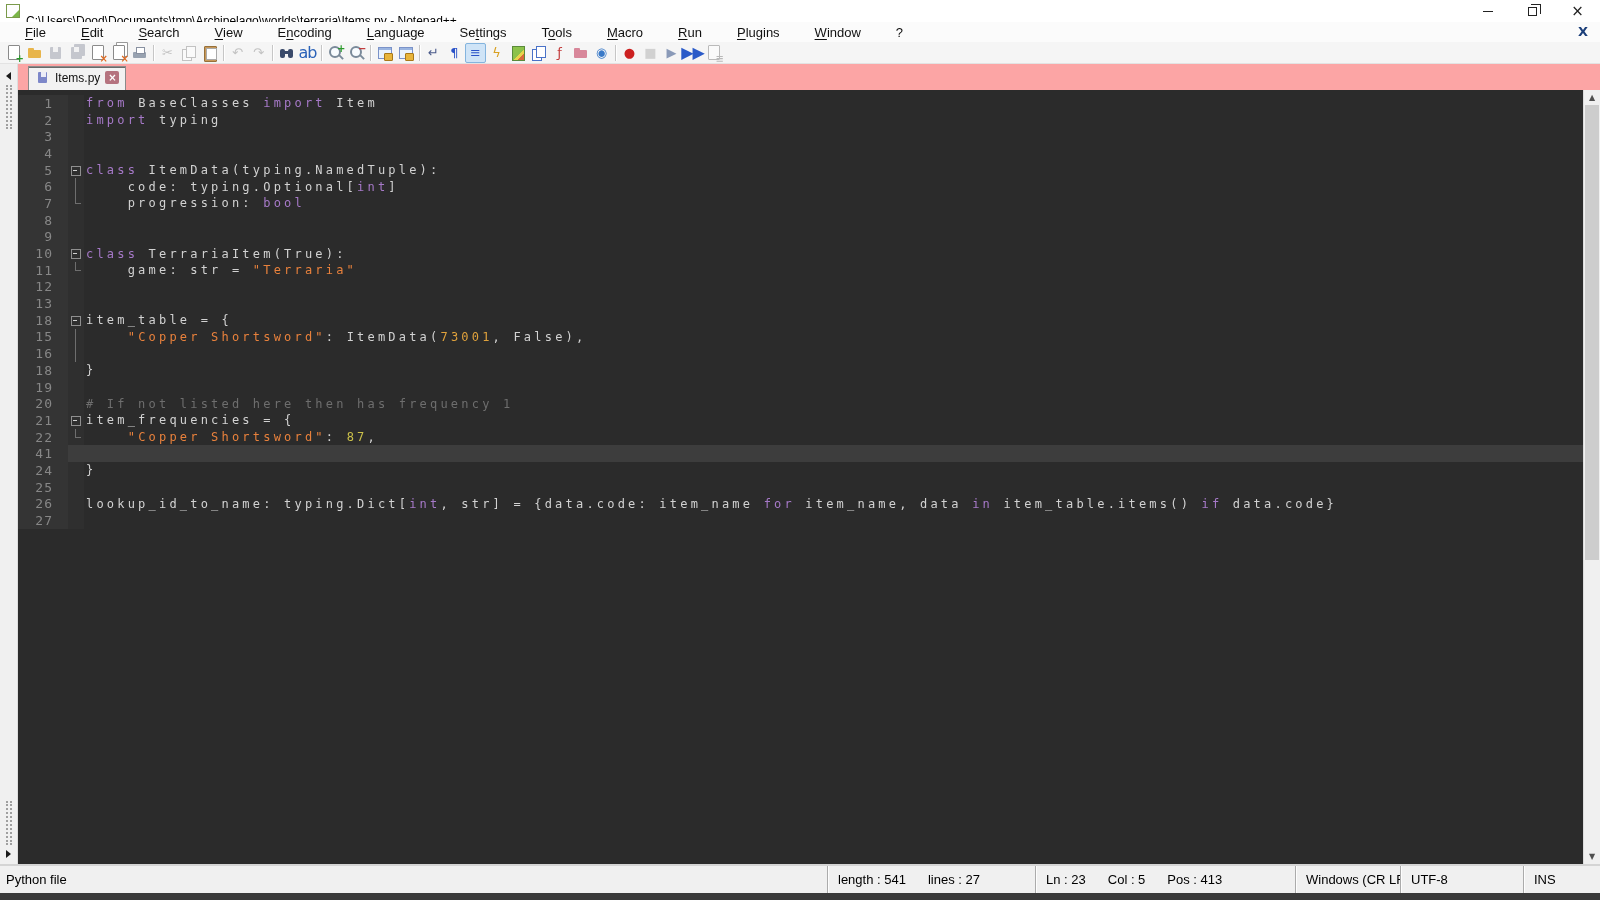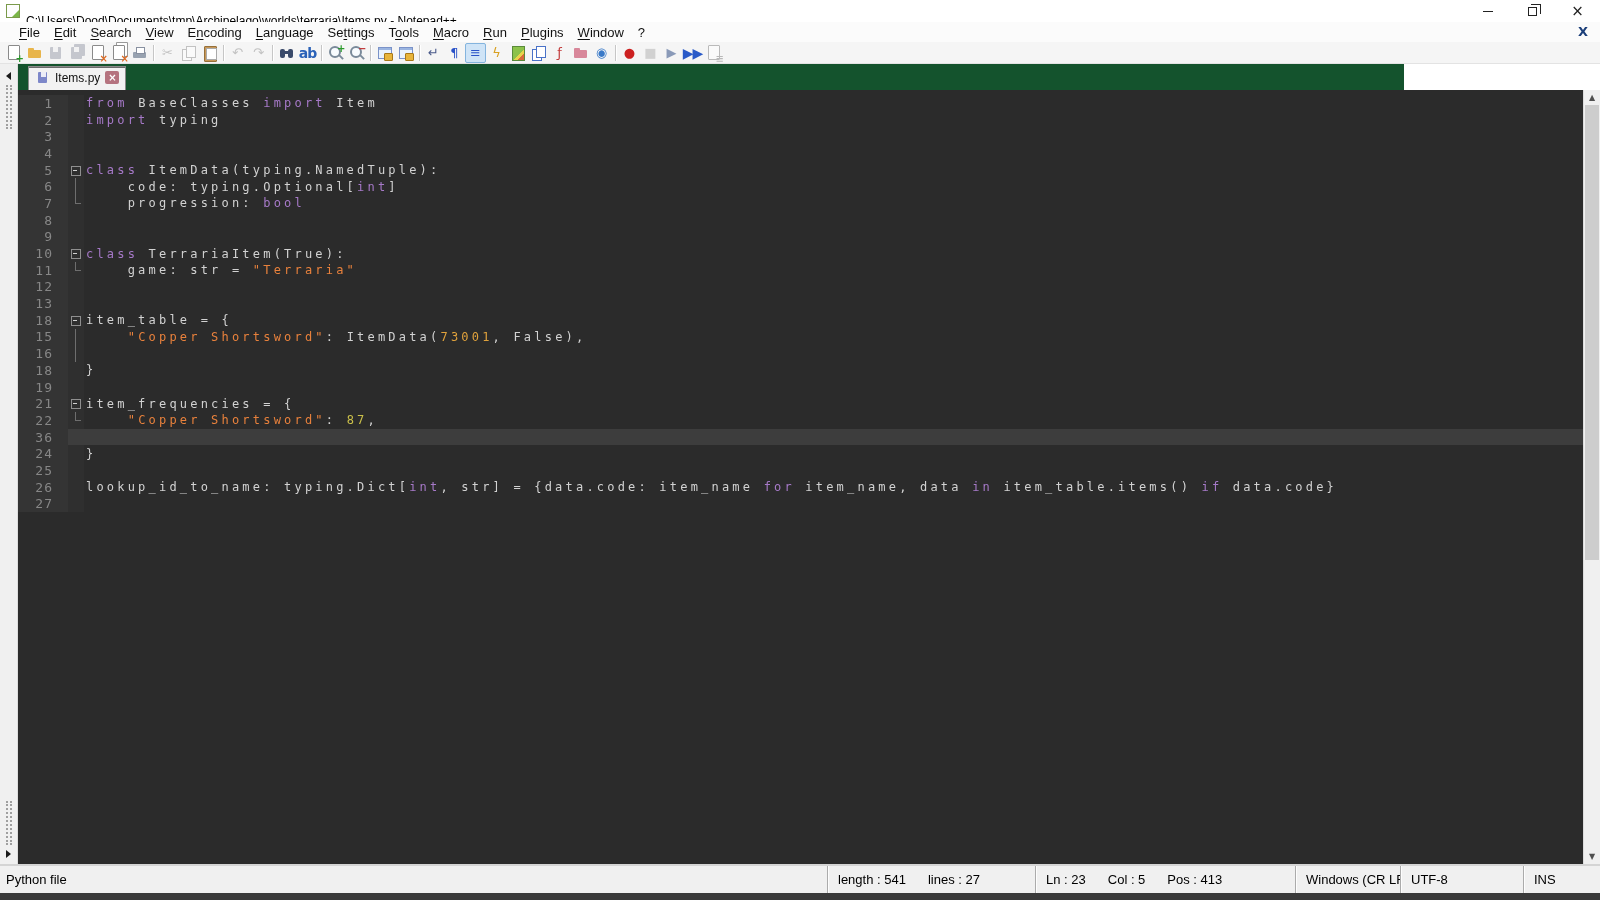--- a/index.html
+++ b/index.html
@@ -20,37 +20,37 @@
              color:#222; }
   .glyph-min { width:10px; border-bottom:1px solid #222; height:1px; }
   .glyph-restore { width:9px; height:9px; border:1px solid #222; position:relative; background:#fff; }
   .glyph-restore::before { content:""; position:absolute; left:2px; top:-4px; width:9px; height:9px;
              border:1px solid #222; border-left:none; border-bottom:none; }
   .glyph-close { font-size:15px; line-height:1; font-family:"DejaVu Sans",sans-serif; }
 
   
   .menubar { left:0; top:22px; width:1600px; height:20px; background:#fbfbfb;
              display:flex; align-items:center; font-size:13px; color:#111; }
-  .menu-items { display:flex; align-items:center; padding-left:12px; }
+  .menu-items { display:flex; align-items:center; padding-left:18px;gap:21px; }
   .menu-item { padding:2px 7px; white-space:pre; }
   .menu-item u { text-underline-offset:2px; }
   .close-doc-x { position:absolute; right:12px; top:2px; font-weight:bold; font-size:13px;
                  color:#1c3f7a; font-family:"DejaVu Sans",sans-serif; }
 
   
   .toolbar { left:0; top:42px; width:1600px; height:22px; background:#f5f5f5;
              border-bottom:1px solid #e3e3e3; display:flex; align-items:center; padding-left:3px; }
   .tb-btn { width:21px; height:20px; display:flex; align-items:center; justify-content:center;
             position:relative; border:1px solid transparent; }
   .tb-btn.active { background:#cfe4f7; border:1px solid #84b4de; border-radius:2px; }
   .tb-btn.disabled { opacity:.55; filter:grayscale(.6); }
   .tb-sep { width:1px; height:16px; background:#c6c6c6; margin:0 3px; box-shadow:1px 0 0 #fff; }
   .ic { position:relative; display:inline-flex; align-items:center; justify-content:center;
         width:17px; height:16px; font:13px "DejaVu Sans",sans-serif; line-height:1; }
-  .ic.small { font-size:14px; font-weight:bold; letter-spacing:-1px; }
+  .ic.small { font-size:16px; font-weight:normal; letter-spacing:-1px; }
   .ic .badge { position:absolute; right:-2px; bottom:-3px; font:bold 10px "DejaVu Sans",sans-serif; }
   .ic-page::before { content:""; width:10px; height:13px; background:#fff;
         border:1px solid #8a8a8a; border-radius:1px; }
   .ic-page.stack::before { box-shadow:3px -3px 0 -1px #fff, 3px -3px 0 0 #9a9a9a; }
   .ic-folder::before { content:""; position:absolute; left:2px; top:3px; width:6px; height:3px;
         background:currentColor; border-radius:1px 1px 0 0; }
   .ic-folder::after { content:""; position:absolute; left:2px; top:5px; width:13px; height:8px;
         background:currentColor; border-radius:1px; }
   .ic-floppy::before { content:""; position:absolute; left:3px; top:2px; right:3px; bottom:2px;
         background:currentColor; border-radius:1px; }
@@ -80,21 +80,21 @@
   .ic-zoom .badge { left:10px; top:-2px; right:auto; bottom:auto; font-size:10px; }
   .ic-binoc::before { content:""; position:absolute; left:2px; top:4px; width:5px; height:9px;
         background:currentColor; border-radius:2px; box-shadow:8px 0 0 currentColor; }
   .ic-binoc::after { content:""; position:absolute; left:6px; top:6px; width:5px; height:3px;
         background:currentColor; }
   .ic-map::before { content:""; position:absolute; left:3px; top:1px; width:11px; height:13px;
         border:1px solid #5a8a3a;
         background:linear-gradient(135deg,#8cc24a 0 55%,#e8d44a 55% 75%,#d86a3a 75%); }
 
   
-  .tabbar { left:0; top:64px; width:1404px; height:26px; background:#14532d; display:flex;
+  .tabbar { left:0; top:64px; width:1600px; height:26px; background:#fca5a5; display:flex;
             align-items:flex-end; }
   .tab { margin-left:28px; display:inline-flex; align-items:center; gap:5px; height:24px;
          background:#f2f2f2; border:1px solid #8a8a8a; border-bottom:none; padding:0 6px 2px 6px;
          box-shadow:inset 0 1px 0 #6a6a6a; }
   .tab .ic-floppy { width:15px; height:15px; }
   .tab-label { font-size:12px; color:#111; white-space:nowrap; }
   .tab-close { width:14px; height:13px; background:#b5737f; border-radius:2px; color:#fff;
                display:flex; align-items:center; justify-content:center;
                font:bold 10px "DejaVu Sans",sans-serif; }
   .tab-close::before { content:"×"; }
@@ -345,23 +345,24 @@
     <div class="row"><span class="ln">9</span><span class="fold"></span><span class="code"></span></div>
     <div class="row"><span class="ln">10</span><span class="fold f-box"></span><span class="code"><span class="sg-k">class</span><span class="sg-d"> TerrariaItem(True):</span></span></div>
     <div class="row"><span class="ln">11</span><span class="fold f-corner"></span><span class="code"><span class="sg-d">    game: str = </span><span class="sg-s">"Terraria"</span></span></div>
     <div class="row"><span class="ln">12</span><span class="fold"></span><span class="code"></span></div>
     <div class="row"><span class="ln">13</span><span class="fold"></span><span class="code"></span></div>
     <div class="row"><span class="ln">18</span><span class="fold f-box"></span><span class="code"><span class="sg-d">item_table = {</span></span></div>
     <div class="row"><span class="ln">15</span><span class="fold f-line"></span><span class="code"><span class="sg-d">    </span><span class="sg-s">"Copper Shortsword"</span><span class="sg-d">: ItemData(</span><span class="sg-n">73001</span><span class="sg-d">, False),</span></span></div>
     <div class="row"><span class="ln">16</span><span class="fold f-line"></span><span class="code"></span></div>
     <div class="row"><span class="ln">18</span><span class="fold"></span><span class="code"><span class="sg-d">}</span></span></div>
     <div class="row"><span class="ln">19</span><span class="fold"></span><span class="code"></span></div>
+    <div class="row"><span class="ln">20</span><span class="fold"></span><span class="code"><span class="sg-c"># If not listed here then has frequency 1</span></span></div>
     <div class="row"><span class="ln">21</span><span class="fold f-box"></span><span class="code"><span class="sg-d">item_frequencies = {</span></span></div>
     <div class="row"><span class="ln">22</span><span class="fold f-corner"></span><span class="code"><span class="sg-d">    </span><span class="sg-s">"Copper Shortsword"</span><span class="sg-d">: </span><span class="sg-n2">87</span><span class="sg-d">,</span></span></div>
-    <div class="row current"><span class="ln">36</span><span class="fold"></span><span class="code"></span></div>
+    <div class="row current"><span class="ln">41</span><span class="fold"></span><span class="code"></span></div>
     <div class="row"><span class="ln">24</span><span class="fold"></span><span class="code"><span class="sg-d">}</span></span></div>
     <div class="row"><span class="ln">25</span><span class="fold"></span><span class="code"></span></div>
     <div class="row"><span class="ln">26</span><span class="fold"></span><span class="code"><span class="sg-d">lookup_id_to_name: typing.Dict[</span><span class="sg-k">int</span><span class="sg-d">, str] = {data.code: item_name </span><span class="sg-k">for</span><span class="sg-d"> item_name, data </span><span class="sg-k">in</span><span class="sg-d"> item_table.items() </span><span class="sg-k">if</span><span class="sg-d"> data.code}</span></span></div>
     <div class="row"><span class="ln">27</span><span class="fold"></span><span class="code"></span></div>
   </div>
 
 <div class="abs vscroll">
   <div class="vs-arrow up">▲</div>
   <div class="vs-thumb"></div>
   <div class="vs-arrow down">▼</div>

